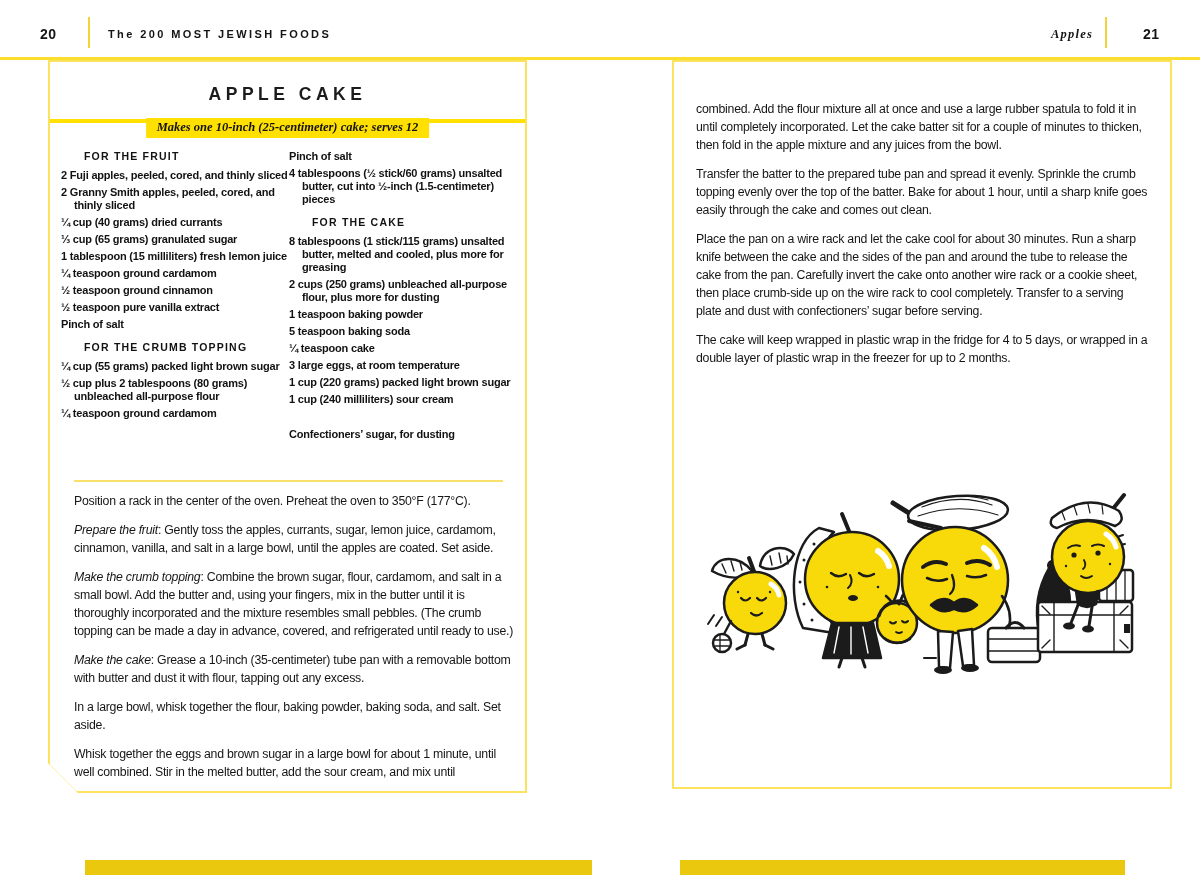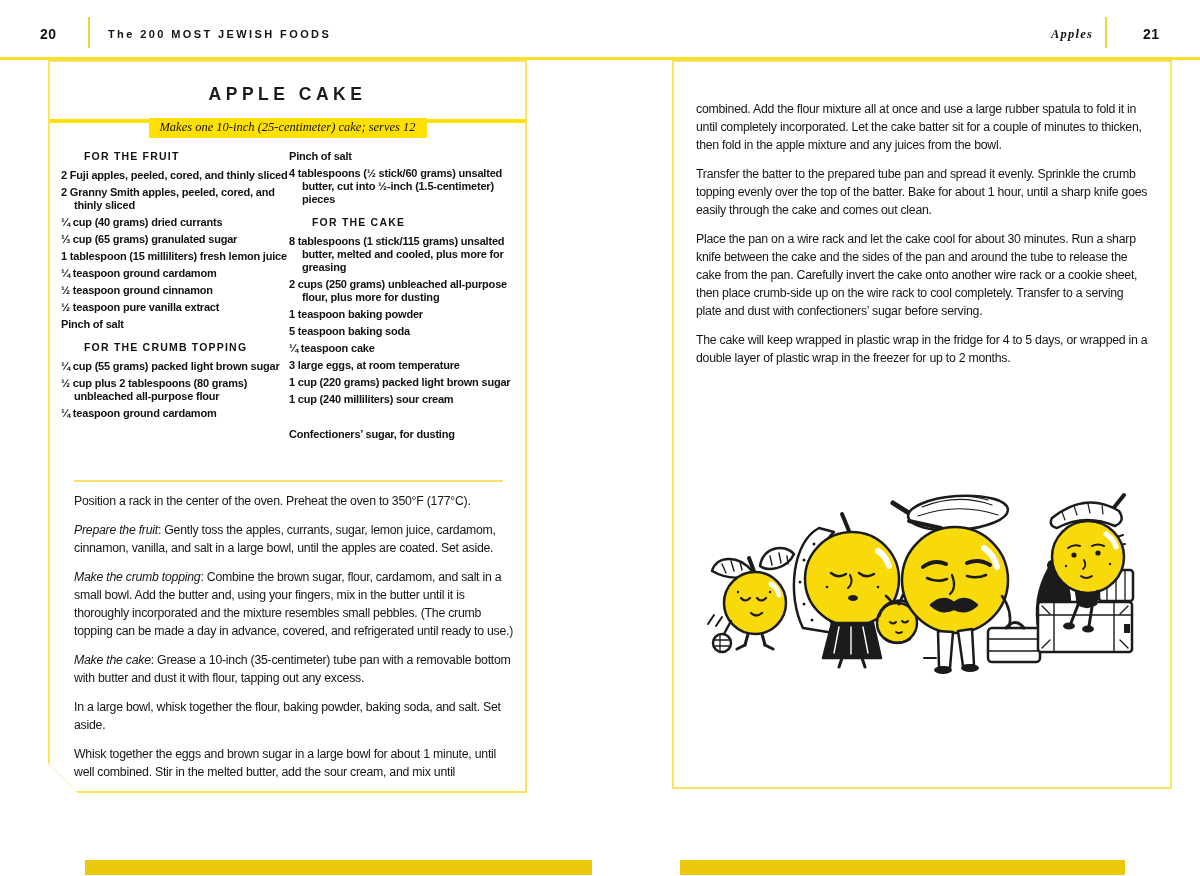--- a/index.html
+++ b/index.html
@@ -28,21 +28,21 @@
   .frame-right{left:672px;width:500px;height:729px;}
   .notch-line{position:absolute;left:-3px;bottom:27px;width:46px;height:2px;background:#fce35e;
       transform-origin:0 50%;transform:rotate(45deg);}
 
   
   .recipe-title{position:absolute;left:0;right:0;top:22px;text-align:center;
       font-size:17.5px;font-weight:bold;letter-spacing:4.5px;color:#1b1b1b;}
   .title-rule{position:absolute;left:0;right:0;top:57px;height:4px;background:#ffe000;}
   .yield-banner{position:absolute;left:50%;transform:translateX(-50%);top:56px;
       background:#ffe000;padding:2px 11px 3px;white-space:nowrap;
-      font-family:"Liberation Serif",serif;font-style:italic;font-weight:normal;font-size:12.5px;
+      font-family:"Liberation Serif",serif;font-style:italic;font-weight:bold;font-size:12.5px;
       color:#13120e;}
 
   
   .ing-col{position:absolute;top:88px;font-weight:bold;font-size:11px;line-height:13px;
       letter-spacing:-.2px;color:#121212;}
   .col-a{left:24px;width:224px;}
   .col-b{left:252px;width:216px;}
   .ing-h{font-size:10.5px;letter-spacing:1.2px;margin:10px 0 6px;padding-left:10px;}
   .ing-col .ing-h:first-child{margin-top:0;}
   .ing-i{text-indent:-13px;margin-bottom:4px;}

